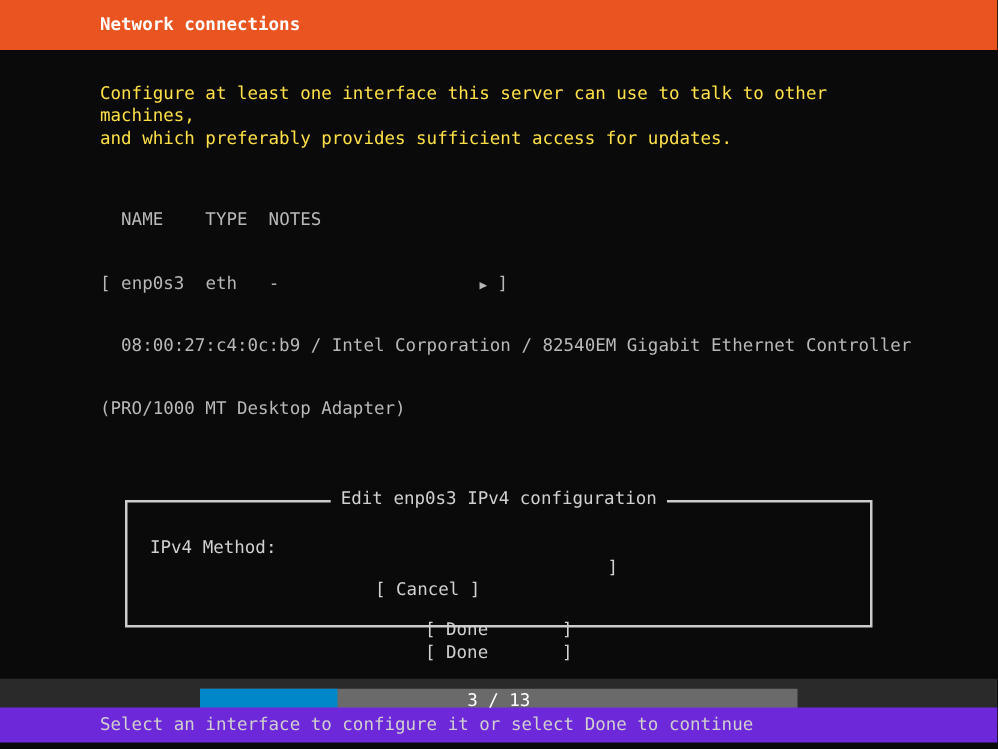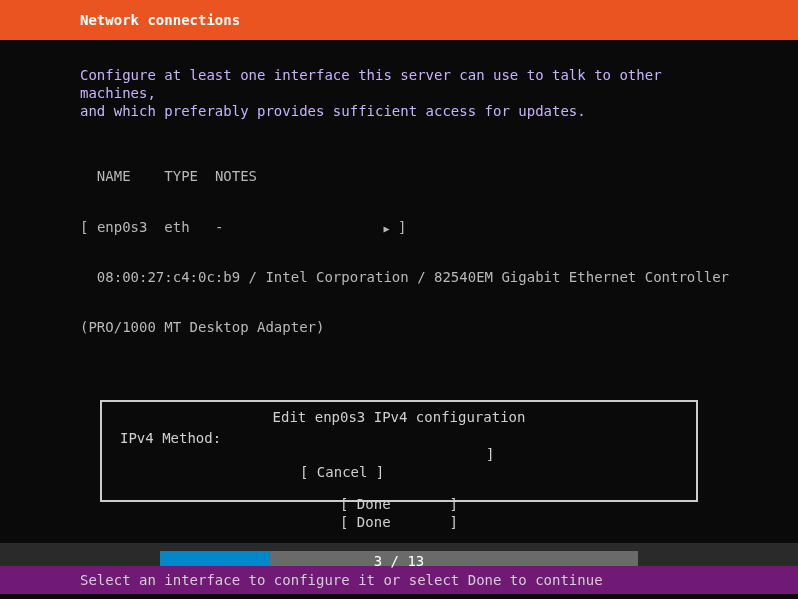--- a/index.html
+++ b/index.html
@@ -23,21 +23,21 @@
       padding: 8px 0 8px 80px;
       font-weight: bold;
       height: 40px;
       display: flex;
       align-items: center;
     }
     .content {
       padding: 26px 80px 0 80px;
     }
     .intro {
-      color: #c4b5fd;
+      color: #fde047;
       line-height: 1.3;
       margin-bottom: 14px;
     }
     .iface-table {
       color: #b8b8b8;
       white-space: pre;
       line-height: 1.2;
       font-family: inherit;
     }
     .arrow {
@@ -52,21 +52,20 @@
       position: relative;
     }
     .dialog-title {
       position: absolute;
       top: -11px;
       left: 50%;
       transform: translateX(-50%);
       background: #0a0a0a;
       padding: 0 8px;
       color: #d0d0d0;
-      margin-top: 18px;
     }
     .dialog-body {
       padding: 28px 18px 20px 18px;
     }
     .form-row {
       display: flex;
       align-items: flex-end;
     }
     .form-label {
       color: #d0d0d0;
@@ -146,21 +145,21 @@
       text-align: center;
       color: #ffffff;
       font-size: 14px;
       z-index: 2;
     }
     .hint-bar {
       position: absolute;
       top: 566px;
       left: 0;
       width: 100%;
-      background: #701a75;
+      background: #6d28d9;
       padding: 6px 80px;
       color: #d0d0d0;
     }
   </style>
 </head>
 <body>
 
 <div class="header">
   <span>Network connections</span>
 </div>

